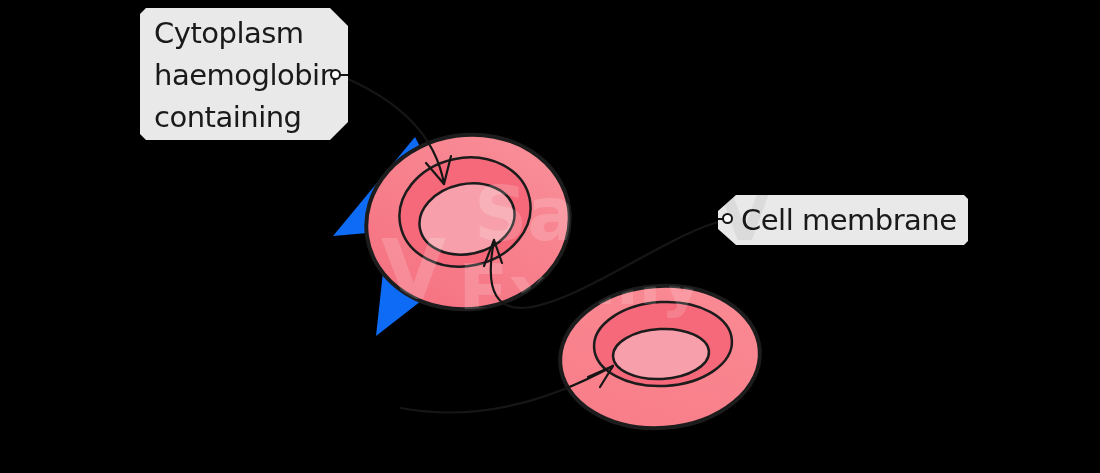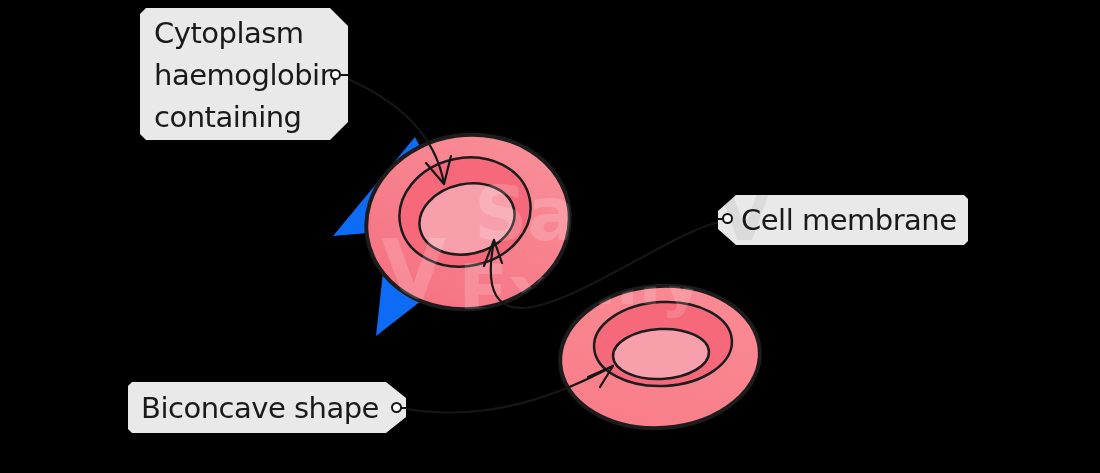--- a/index.html
+++ b/index.html
@@ -140,19 +140,14 @@
     <span class="connector" id="conn-cytoplasm"></span>
   </div>
 
   <div class="label" id="label-membrane">
     <span class="wm">V</span>
     <span class="label-text">Cell membrane</span>
     <span class="stub" id="stub-membrane"></span>
     <span class="connector" id="conn-membrane"></span>
   </div>
 
-  <div class="label" id="label-biconcave">
-    <span class="label-text">Biconcave shape</span>
-    <span class="stub" id="stub-biconcave"></span>
-    <span class="connector" id="conn-biconcave"></span>
-  </div>
 
 </div>
 
 </body></html>

